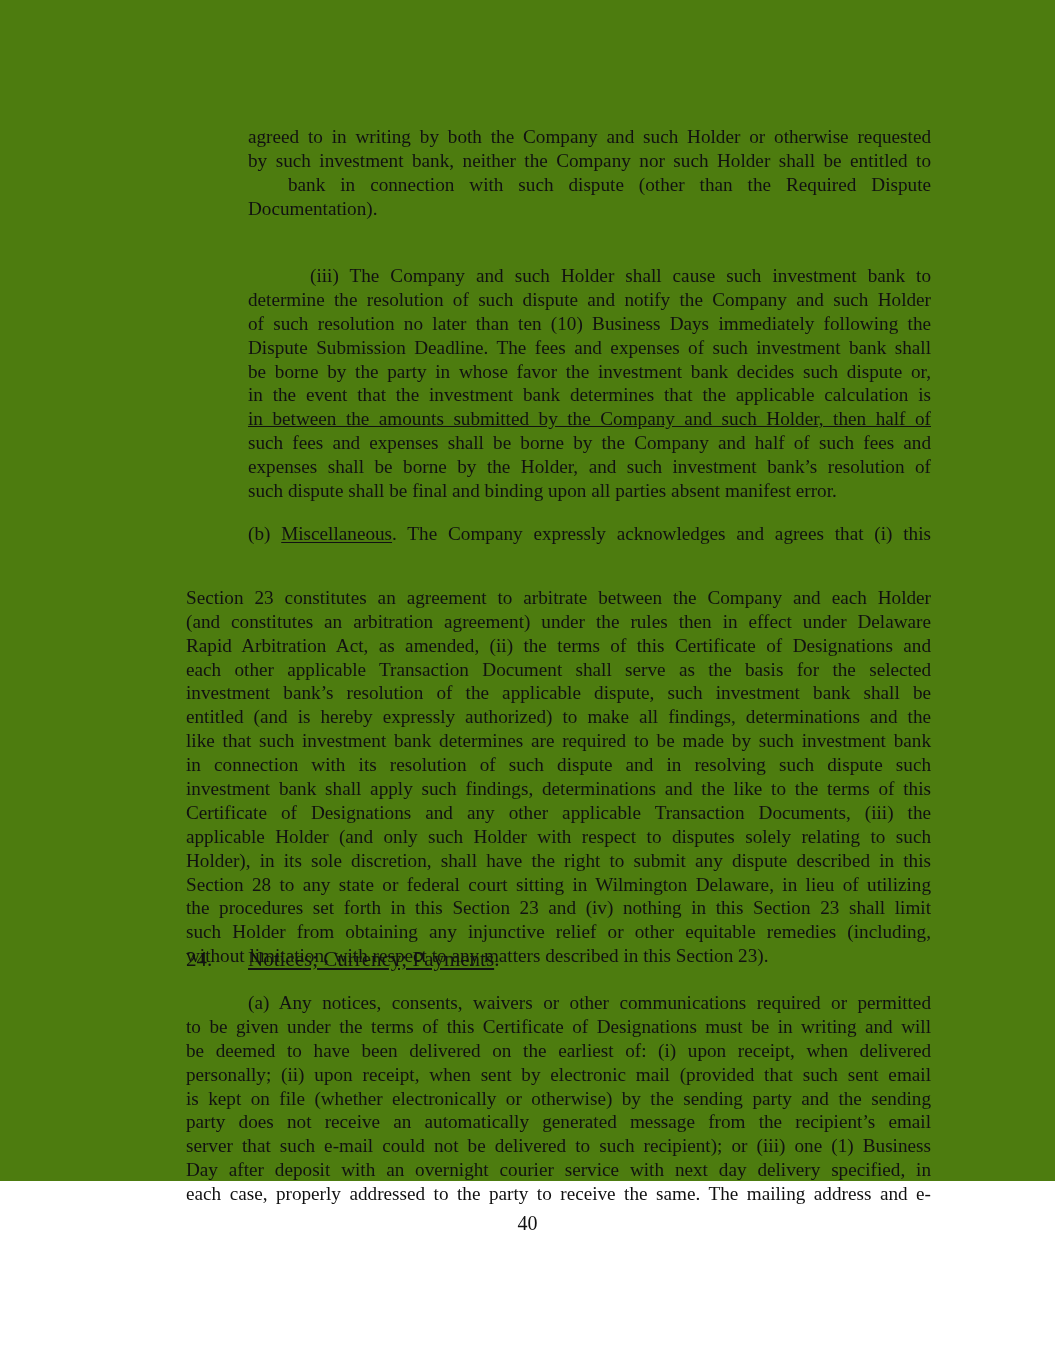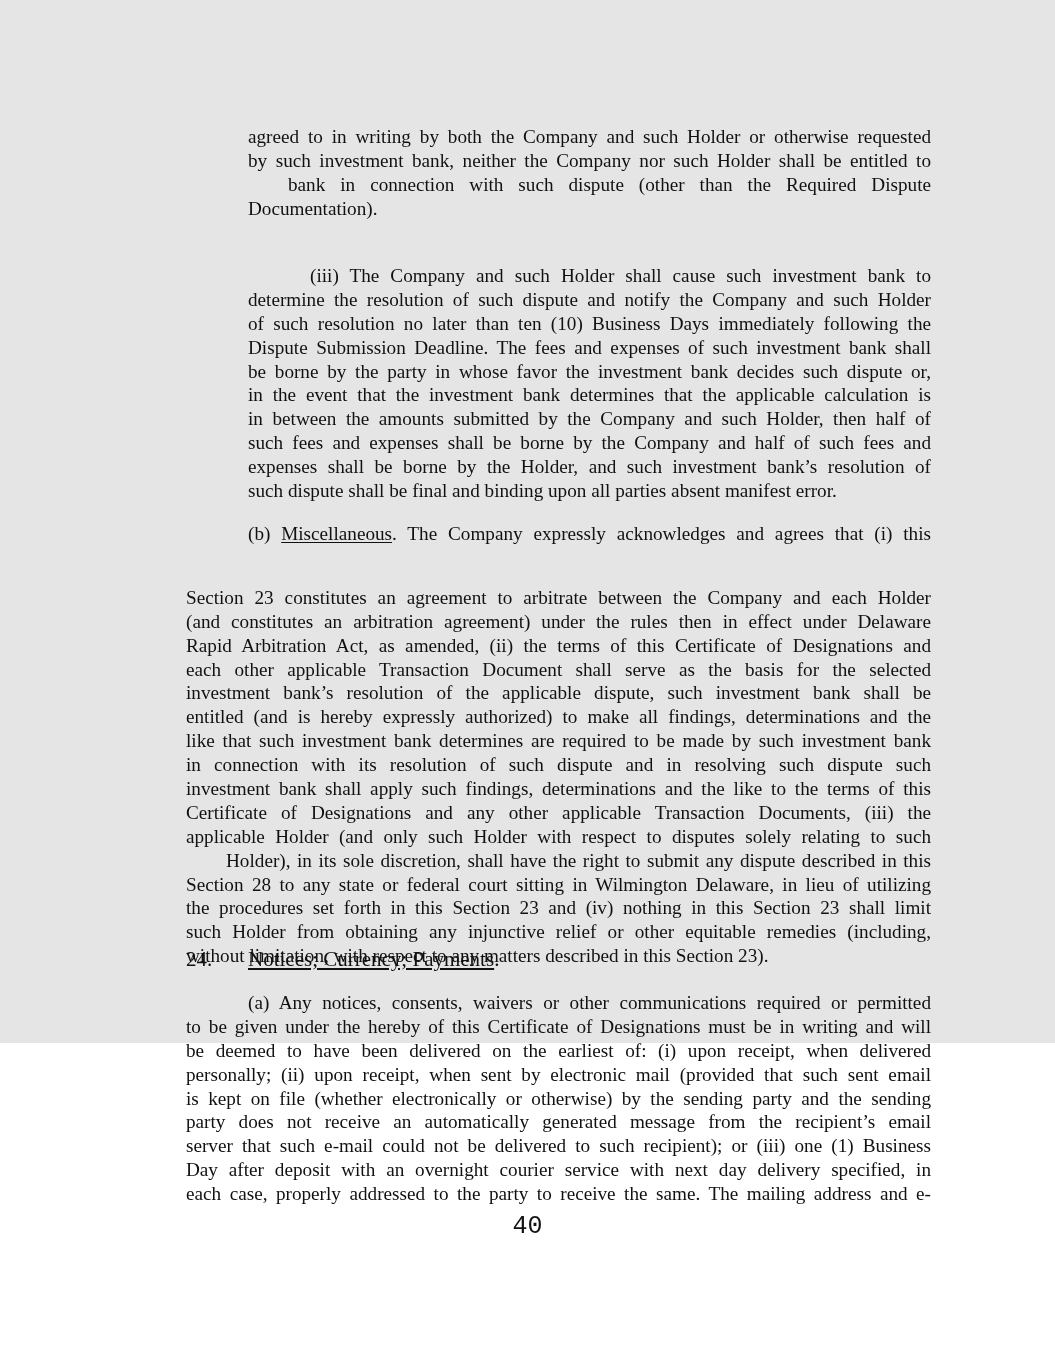--- a/index.html
+++ b/index.html
@@ -1,79 +1,79 @@
 <!DOCTYPE html>
 <html><head>
 <meta charset="utf-8">
 <style>
   html, body { margin: 0; padding: 0; background: #ffffff; }
   body { width: 1055px; height: 1365px; position: relative; overflow: hidden; }
-  .page { position: absolute; left: 0; top: 0; width: 1055px; height: 1043px; background: #e5e5e5; }
+  .page { position: absolute; left: 0; top: 0; width: 1055px; height: 1181px; background: #4d7c0f; }
   .para { position: absolute; font-family: "Liberation Serif", serif; font-size: 19.2px; line-height: 23.9px; color: #111111; }
   .line { display: block; text-align: justify; text-align-last: justify; white-space: nowrap; height: 23.9px; overflow: visible; }
   .line.last { text-align-last: left; }
   .indent-inner { left: 248px; width: 683px; }
   .indent-outer { left: 186px; width: 745px; }
   .u { text-decoration: underline; text-underline-offset: 2px; }
   .heading { position: absolute; left: 186px; top: 947px; font-family: "Liberation Serif", serif; font-size: 21px; line-height: 24px; color: #111111; white-space: nowrap; }
   .heading .num { display: inline-block; width: 62px; }
-  .pagenum { position: absolute; left: 0; width: 1055px; top: 1212px; text-align: center; font-family: Liberation Mono, monospace; font-size: 25px; color: #111111; }
+  .pagenum { position: absolute; left: 0; width: 1055px; top: 1212px; text-align: center; font-family: Liberation Serif, serif; font-size: 20px; color: #111111; }
 </style>
 </head>
 <body>
 
 <div class="page">
 
   <div class="para indent-inner" style="top:125px;">
     <span class="line" style="white-space: normal;">agreed to in writing by both the Company and such Holder or otherwise requested</span>
     <span class="line" style="white-space: normal;">by such investment bank, neither the Company nor such Holder shall be entitled to</span>
     <span class="line" style="white-space: normal; margin-left: 40px;">bank in connection with such dispute (other than the Required Dispute</span>
     <span class="line last" style="white-space: normal;">Documentation).</span>
   </div>
 
   <div class="para indent-inner" style="top:264px;">
     <span class="line" style="padding-left: 62px; width: 621px; white-space: normal;">(iii) The Company and such Holder shall cause such investment bank to</span>
     <span class="line" style="white-space: normal;">determine the resolution of such dispute and notify the Company and such Holder</span>
     <span class="line" style="white-space: normal;">of such resolution no later than ten (10) Business Days immediately following the</span>
     <span class="line" style="white-space: normal;">Dispute Submission Deadline.  The fees and expenses of such investment bank shall</span>
     <span class="line" style="white-space: normal;">be borne by the party in whose favor the investment bank decides such dispute or,</span>
     <span class="line" style="white-space: normal;">in the event that the investment bank determines that the applicable calculation is</span>
-    <span class="line" style="white-space: normal;">in between the amounts submitted by the Company and such Holder, then half of</span>
+    <span class="line" style="white-space: normal; text-decoration: underline;">in between the amounts submitted by the Company and such Holder, then half of</span>
     <span class="line" style="white-space: normal;">such fees and expenses shall be borne by the Company and half of such fees and</span>
     <span class="line" style="white-space: normal;">expenses shall be borne by the Holder, and such investment bank’s resolution of</span>
     <span class="line last" style="white-space: normal;">such dispute shall be final and binding upon all parties absent manifest error.</span>
   </div>
 
   <div class="para indent-outer" style="top:522px;">
     <span class="line" style="padding-left: 62px; width: 683px; white-space: normal;"><span>(b) </span><span class="u">Miscellaneous</span><span>.  The Company expressly acknowledges and agrees that (i) this</span></span>
     <span class="line" style="white-space: normal; margin-top: 40px;">Section 23 constitutes an agreement to arbitrate between the Company and each Holder</span>
     <span class="line" style="white-space: normal;">(and constitutes an arbitration agreement) under the rules then in effect under Delaware</span>
     <span class="line" style="white-space: normal;">Rapid Arbitration Act, as amended, (ii) the terms of this Certificate of Designations and</span>
     <span class="line" style="white-space: normal;">each other applicable Transaction Document shall serve as the basis for the selected</span>
     <span class="line" style="white-space: normal;">investment bank’s resolution of the applicable dispute, such investment bank shall be</span>
     <span class="line" style="white-space: normal;">entitled (and is hereby expressly authorized) to make all findings, determinations and the</span>
     <span class="line" style="white-space: normal;">like that such investment bank determines are required to be made by such investment bank</span>
     <span class="line" style="white-space: normal;">in connection with its resolution of such dispute and in resolving such dispute such</span>
     <span class="line" style="white-space: normal;">investment bank shall apply such findings, determinations and the like to the terms of this</span>
     <span class="line" style="white-space: normal;">Certificate of Designations and any other applicable Transaction Documents, (iii) the</span>
     <span class="line" style="white-space: normal;">applicable Holder (and only such Holder with respect to disputes solely relating to such</span>
-    <span class="line" style="white-space: normal; margin-left: 40px;">Holder), in its sole discretion, shall have the right to submit any dispute described in this</span>
+    <span class="line" style="white-space: normal;">Holder), in its sole discretion, shall have the right to submit any dispute described in this</span>
     <span class="line" style="white-space: normal;">Section 28 to any state or federal court sitting in Wilmington Delaware, in lieu of utilizing</span>
     <span class="line" style="white-space: normal;">the procedures set forth in this Section 23 and (iv) nothing in this Section 23 shall limit</span>
     <span class="line" style="white-space: normal;">such Holder from obtaining any injunctive relief or other equitable remedies (including,</span>
     <span class="line last" style="white-space: normal;">without limitation, with respect to any matters described in this Section 23).</span>
   </div>
 
   <div class="heading">
     <span class="num">24.</span><span class="u">Notices; Currency; Payments</span><span>.</span>
   </div>
 
   <div class="para indent-outer" style="top:991px;">
     <span class="line" style="padding-left: 62px; width: 683px; white-space: normal;">(a)  Any notices, consents, waivers or other communications required or permitted</span>
-    <span class="line" style="white-space: normal;">to be given under the hereby of this Certificate of Designations must be in writing and will</span>
+    <span class="line" style="white-space: normal;">to be given under the terms of this Certificate of Designations must be in writing and will</span>
     <span class="line" style="white-space: normal;">be deemed to have been delivered on the earliest of: (i) upon receipt, when delivered</span>
     <span class="line" style="white-space: normal;">personally; (ii) upon receipt, when sent by electronic mail (provided that such sent email</span>
     <span class="line" style="white-space: normal;">is kept on file (whether electronically or otherwise) by the sending party and the sending</span>
     <span class="line" style="white-space: normal;">party does not receive an automatically generated message from the recipient’s email</span>
     <span class="line" style="white-space: normal;">server that such e-mail could not be delivered to such recipient); or (iii) one (1) Business</span>
     <span class="line" style="white-space: normal;">Day after deposit with an overnight courier service with next day delivery specified, in</span>
     <span class="line" style="white-space: normal;">each case, properly addressed to the party to receive the same.  The mailing address and e-</span>
   </div>
 
   <div class="pagenum">40</div>

